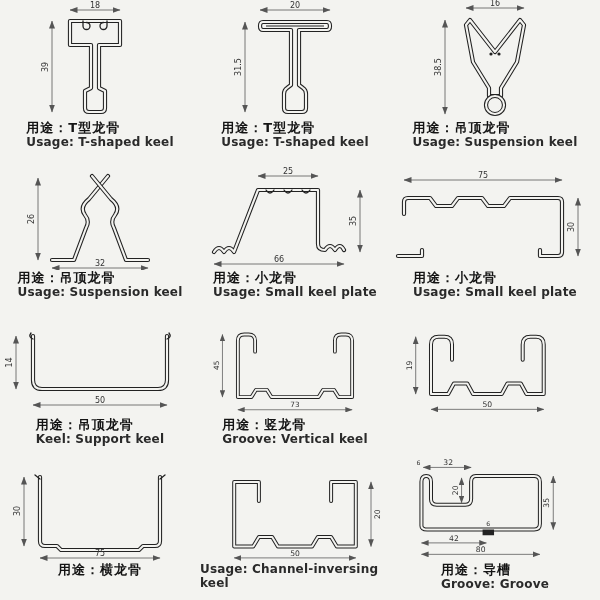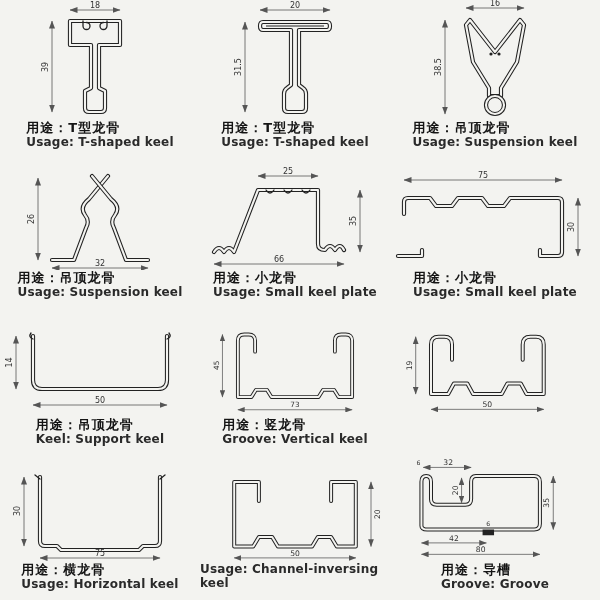--- a/index.html
+++ b/index.html
@@ -232,21 +232,20 @@
       <path class="thin" d="M40,24 l-5,-4 M160,24 l5,-4"></path>
       <g>
         <line class="dl" x1="24" y1="22" x2="24" y2="91"></line>
         <text class="dim" x="20" y="56" text-anchor="middle" transform="rotate(-90 20 56)">30</text>
         <line class="dl" x1="40" y1="103" x2="160" y2="103"></line>
         <text class="dim" x="100" y="100.5" text-anchor="middle">75</text>
       </g>
     </svg>
     <div class="cap">
       <div class="cn">用途：横龙骨</div>
-      <div class="en">Usage: Horizontal keel</div>
     </div>
   </div>
 
   <div class="cell">
     <svg width="190" height="107" viewBox="0 0 200 112">
       <defs>
           <path id="p11" d="M62,48 V28 H36 V96 H56 L62,86 H76 L82,96 H118 L124,86 H138 L144,96 H164 V28 H138 V48"></path>
         </defs>
       <use href="#p11" class="pO"></use>
       <use href="#p11" class="pI"></use>

